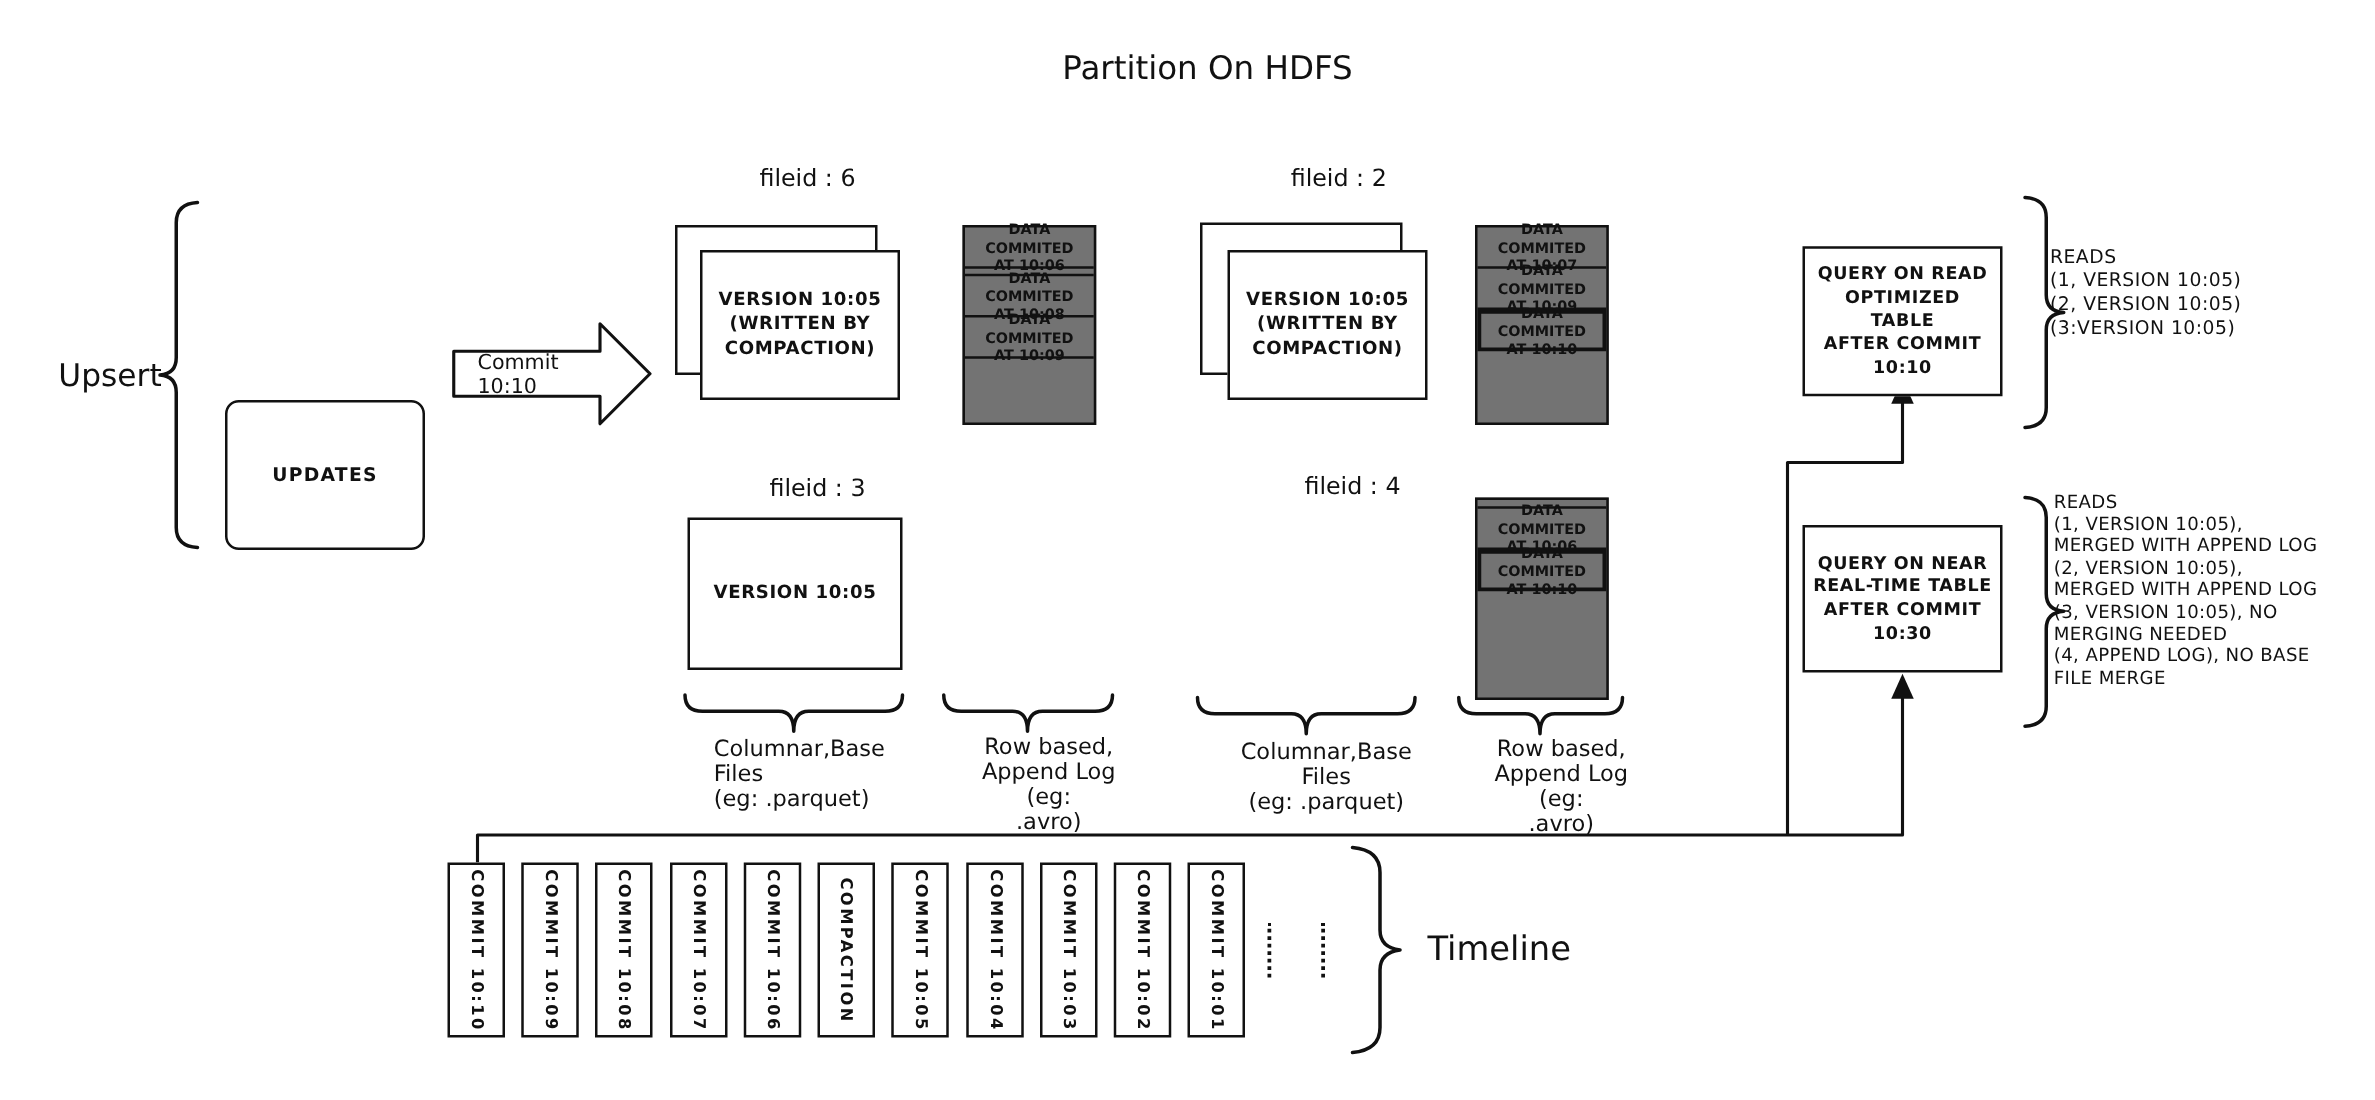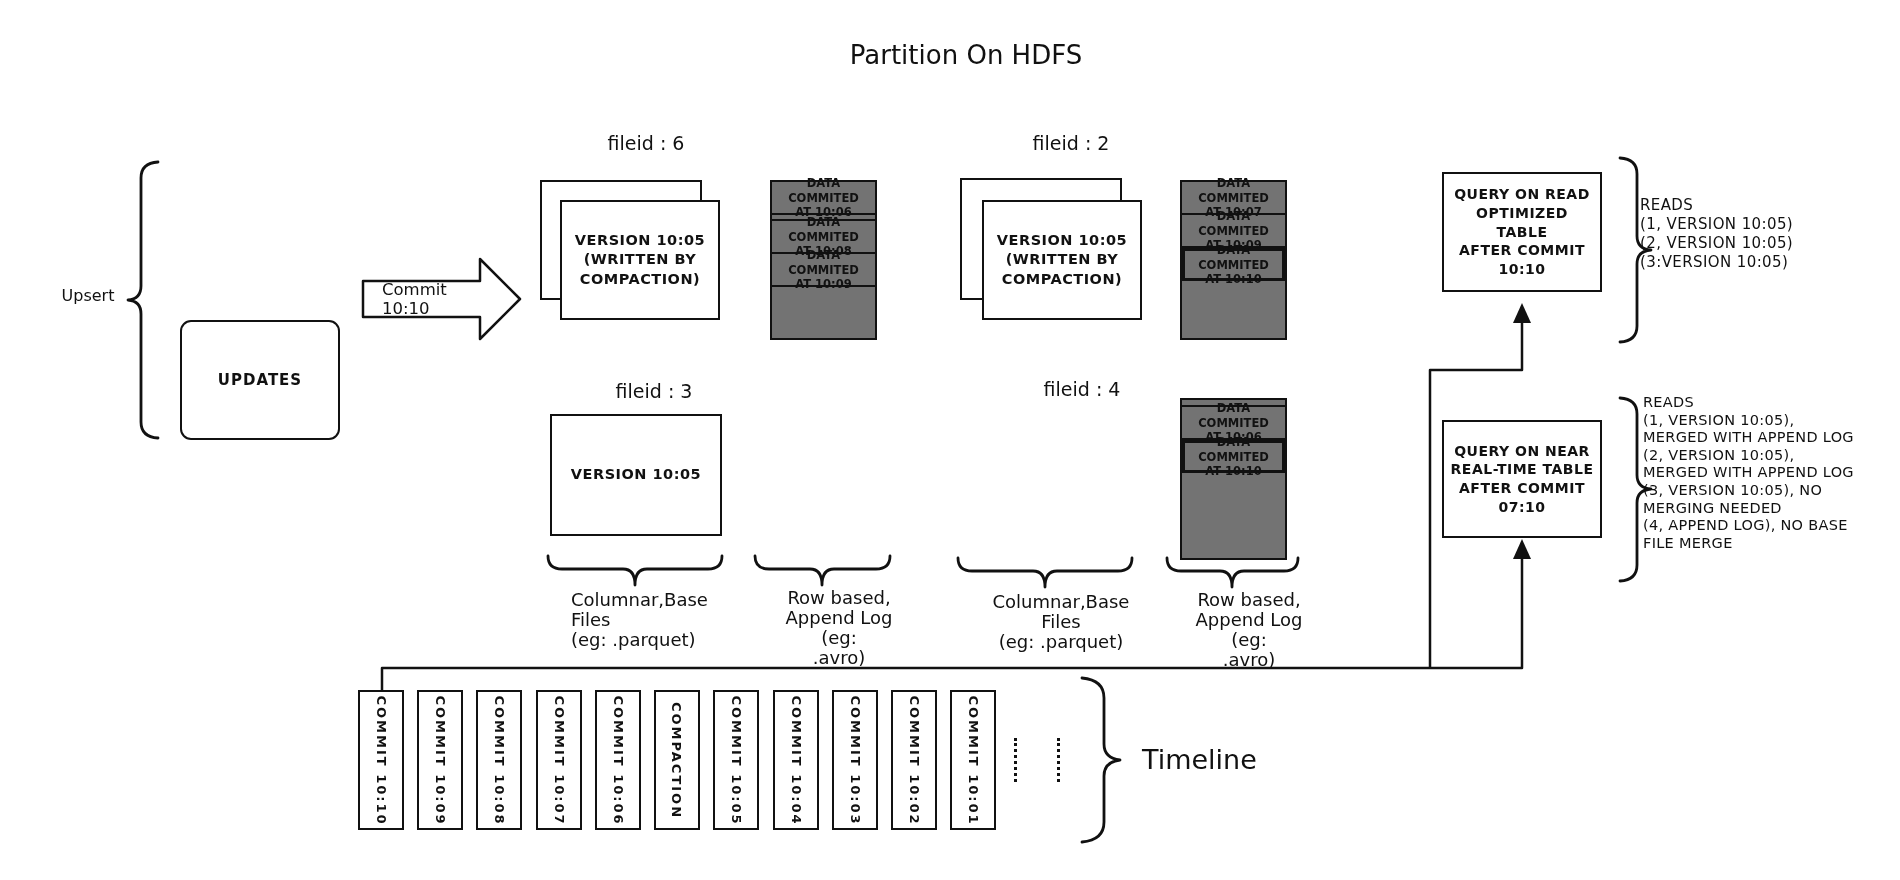--- a/index.html
+++ b/index.html
@@ -6,21 +6,21 @@
   .canvas{position:relative;width:1900px;height:880px;background:#fff;
           font-family:"DejaVu Sans","Liberation Sans",sans-serif;color:#111;overflow:hidden;}
   .abs{position:absolute;}
   svg.overlay{position:absolute;left:0;top:0;pointer-events:none;}
   .box{position:absolute;border:2.5px solid #111;background:#fff;box-sizing:border-box;
        display:flex;align-items:center;justify-content:center;text-align:center;}
   .pre{white-space:pre-line;}
   .caps{font-weight:bold;letter-spacing:0.5px;}
   .hand{font-weight:normal;margin-left:16px;}
   .title{left:0;top:40px;width:1900px;text-align:center;font-size:26px;}
-  .upsert-label{left:14px;top:286px;width:116px;text-align:center;font-size:16px;}
+  .upsert-label{left:14px;top:286px;width:116px;text-align:center;font-size:25px;}
   .io-box{left:180px;width:160px;height:120px;font-size:15px;letter-spacing:1px;}
   .arrow-label{left:366px;top:281px;width:112px;height:36px;display:flex;align-items:center;
                justify-content:center;font-size:16.5px;}
   .fileid-label{width:140px;text-align:center;font-size:19px;}
   .verbox{font-size:14.5px;line-height:1.35;padding:4px;}
   .applog{position:absolute;border:2.5px solid #111;background:#737373;box-sizing:border-box;
           display:flex;flex-direction:column;}
   .seg{box-sizing:border-box;border-bottom:2.5px solid #111;height:33px;display:flex;
        align-items:center;justify-content:center;text-align:center;
        font-size:11.5px;font-weight:bold;line-height:1.22;}
@@ -136,36 +136,36 @@
 (eg: .parquet)</div>
   <div class="colcap hand pre" style="left:750px;top:588px;width:146px;text-align:center;">Row based,
 Append Log  (eg:
 .avro)</div>
   <div class="colcap hand pre" style="left:958px;top:592px;width:174px;text-align:center;">Columnar,Base Files
 (eg: .parquet)</div>
   <div class="colcap hand pre" style="left:1162px;top:590px;width:142px;text-align:center;">Row based,
 Append Log  (eg:
 .avro)</div>
 
-  <div class="box qbox caps pre" style="left:1442px;top:172px;width:160px;height:120px;align-items:center;">
+  <div class="box qbox caps pre" style="left:1442px;top:197px;width:160px;height:120px;align-items:center;">
     <span class="pre">QUERY ON READ
 OPTIMIZED TABLE
 AFTER COMMIT
 10:10</span>
   </div>
   <div class="reads reads1 pre">READS
 (1, VERSION 10:05)
 (2, VERSION 10:05)
 (3:VERSION 10:05)</div>
 
   <div class="box qbox caps pre" style="left:1442px;top:420px;width:160px;height:118px;">
     <span class="pre">QUERY ON NEAR
 REAL-TIME TABLE
 AFTER COMMIT
-07:10</span>
+10:30</span>
   </div>
   <div class="reads reads2 pre">READS
 (1, VERSION 10:05),
 MERGED WITH APPEND LOG
 (2, VERSION 10:05),
 MERGED WITH APPEND LOG
 (3, VERSION 10:05), NO
 MERGING NEEDED
 (4, APPEND LOG), NO BASE
 FILE MERGE</div>

